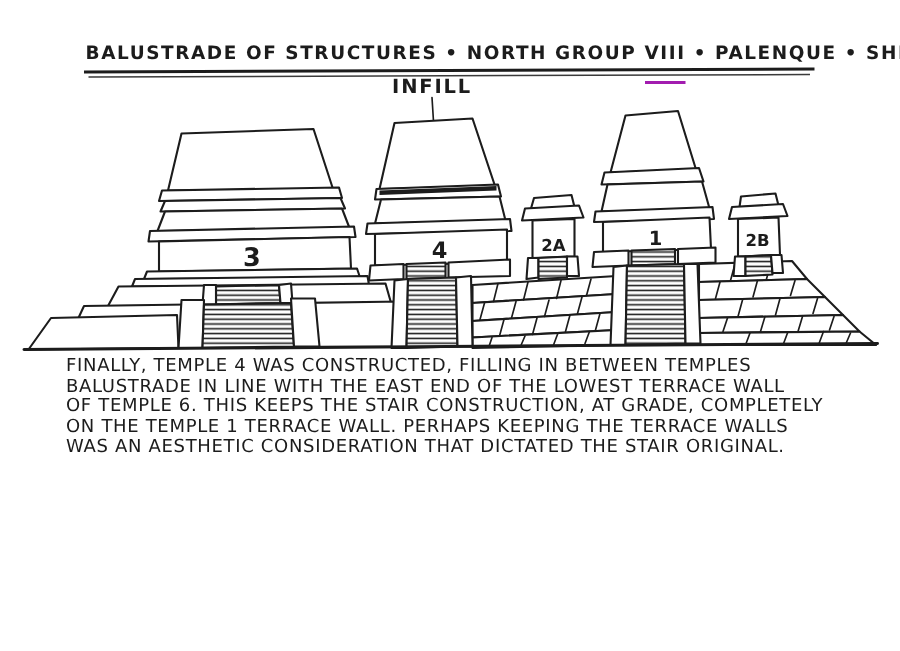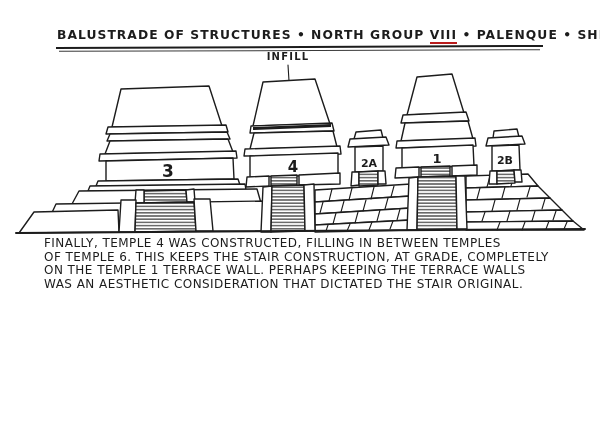--- a/index.html
+++ b/index.html
@@ -5,27 +5,27 @@
   html,body{margin:0;padding:0;background:#888;}
   #page{
     position:relative;width:600px;height:434px;background:#ffffff;
     font-family:"DejaVu Sans",sans-serif;color:#1c1c1c;overflow:hidden;
   }
   
   #title{
     position:absolute;left:57px;top:28px;width:490px;
     font-size:12.3px;font-weight:700;letter-spacing:1.05px;white-space:nowrap;
   }
-  #title .roman{border-bottom:2px solid #b91c1c;padding-bottom:0px;}
+  #title .roman{border-bottom:2px solid #a21caf;padding-bottom:12px;}
   #title-underline-1{position:absolute;left:56px;top:46px;width:487px;height:2px;background:#1c1c1c;transform:rotate(-0.25deg);}
   #title-underline-2{position:absolute;left:59px;top:50px;width:481px;height:1px;background:#3a3a3a;transform:rotate(-0.2deg);}
   
   #infill{
     position:absolute;left:252px;top:51px;width:72px;text-align:center;
-    font-size:10px;font-weight:700;letter-spacing:1.2px;
+    font-size:13px;font-weight:700;letter-spacing:1.2px;
   }
   
   #drawing{position:absolute;left:0;top:0;}
   .ln{fill:#ffffff;stroke:#1c1c1c;stroke-width:1.4;stroke-linejoin:round;stroke-linecap:round;}
   .st{fill:none;stroke:#1c1c1c;stroke-width:1.1;stroke-linecap:round;}
   .hv{fill:url(#hatch);stroke:#1c1c1c;stroke-width:1.4;stroke-linejoin:round;}
   .dk{fill:#1c1c1c;stroke:none;}
   .lbl{fill:#1c1c1c;font-family:"DejaVu Sans",sans-serif;font-weight:700;text-anchor:middle;}
   
   .para{position:absolute;left:44px;width:530px;font-size:12px;letter-spacing:0.45px;line-height:13.5px;white-space:nowrap;}
@@ -150,19 +150,20 @@
       <path class="hv" d="M497,171 L514,170 L515,183 L497,184 Z"></path>
       <path class="ln" d="M514,170 L521,170 L522,182 L515,182 Z"></path>
       <text class="lbl" x="505" y="164" font-size="11">2B</text>
     </g>
 
     <path d="M16,233 L585,229" stroke="#1c1c1c" stroke-width="2" fill="none" stroke-linecap="round"></path>
   </svg>
 
   <div id="para1" class="para">
     <div>FINALLY, TEMPLE 4 WAS CONSTRUCTED, FILLING IN BETWEEN TEMPLES</div>
+    <div>BALUSTRADE IN LINE WITH THE EAST END OF THE LOWEST TERRACE WALL</div>
     <div>OF TEMPLE 6. THIS KEEPS THE STAIR CONSTRUCTION, AT GRADE, COMPLETELY</div>
     <div>ON THE TEMPLE 1 TERRACE WALL. PERHAPS KEEPING THE TERRACE WALLS</div>
     <div>WAS AN AESTHETIC CONSIDERATION THAT DICTATED THE STAIR ORIGINAL.</div>
   </div>
 
 
 </div>
 
 </body></html>

